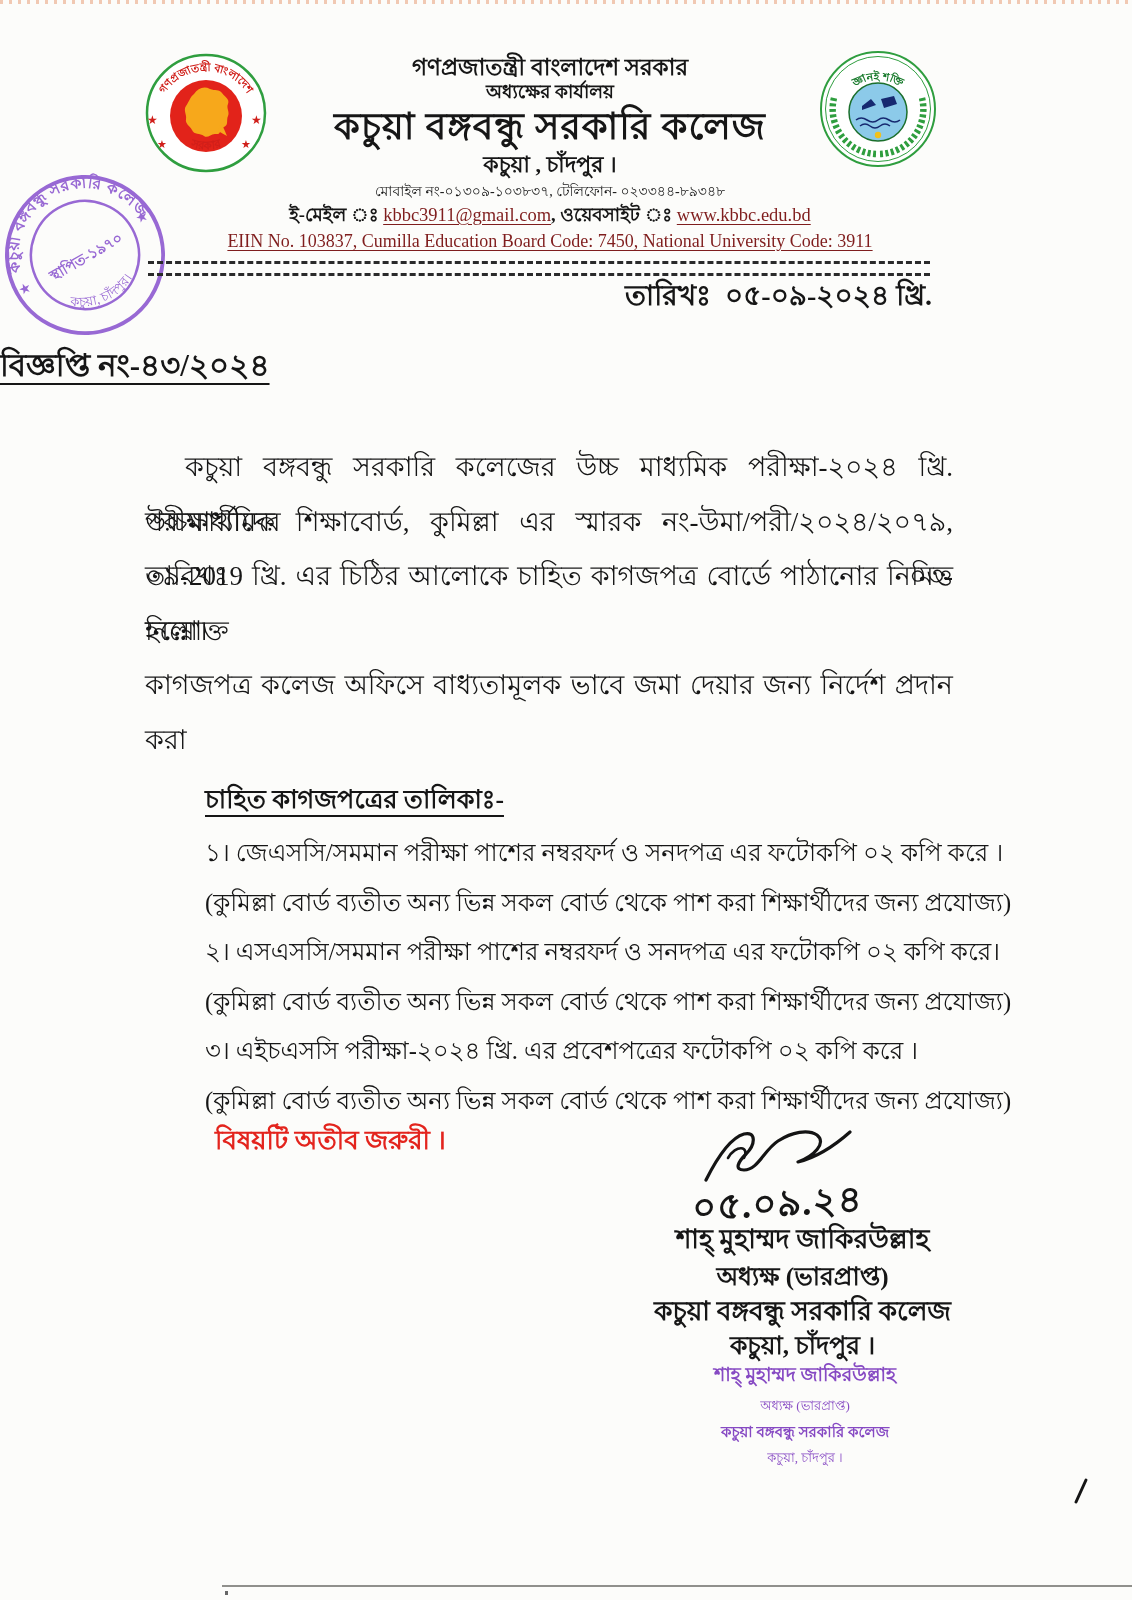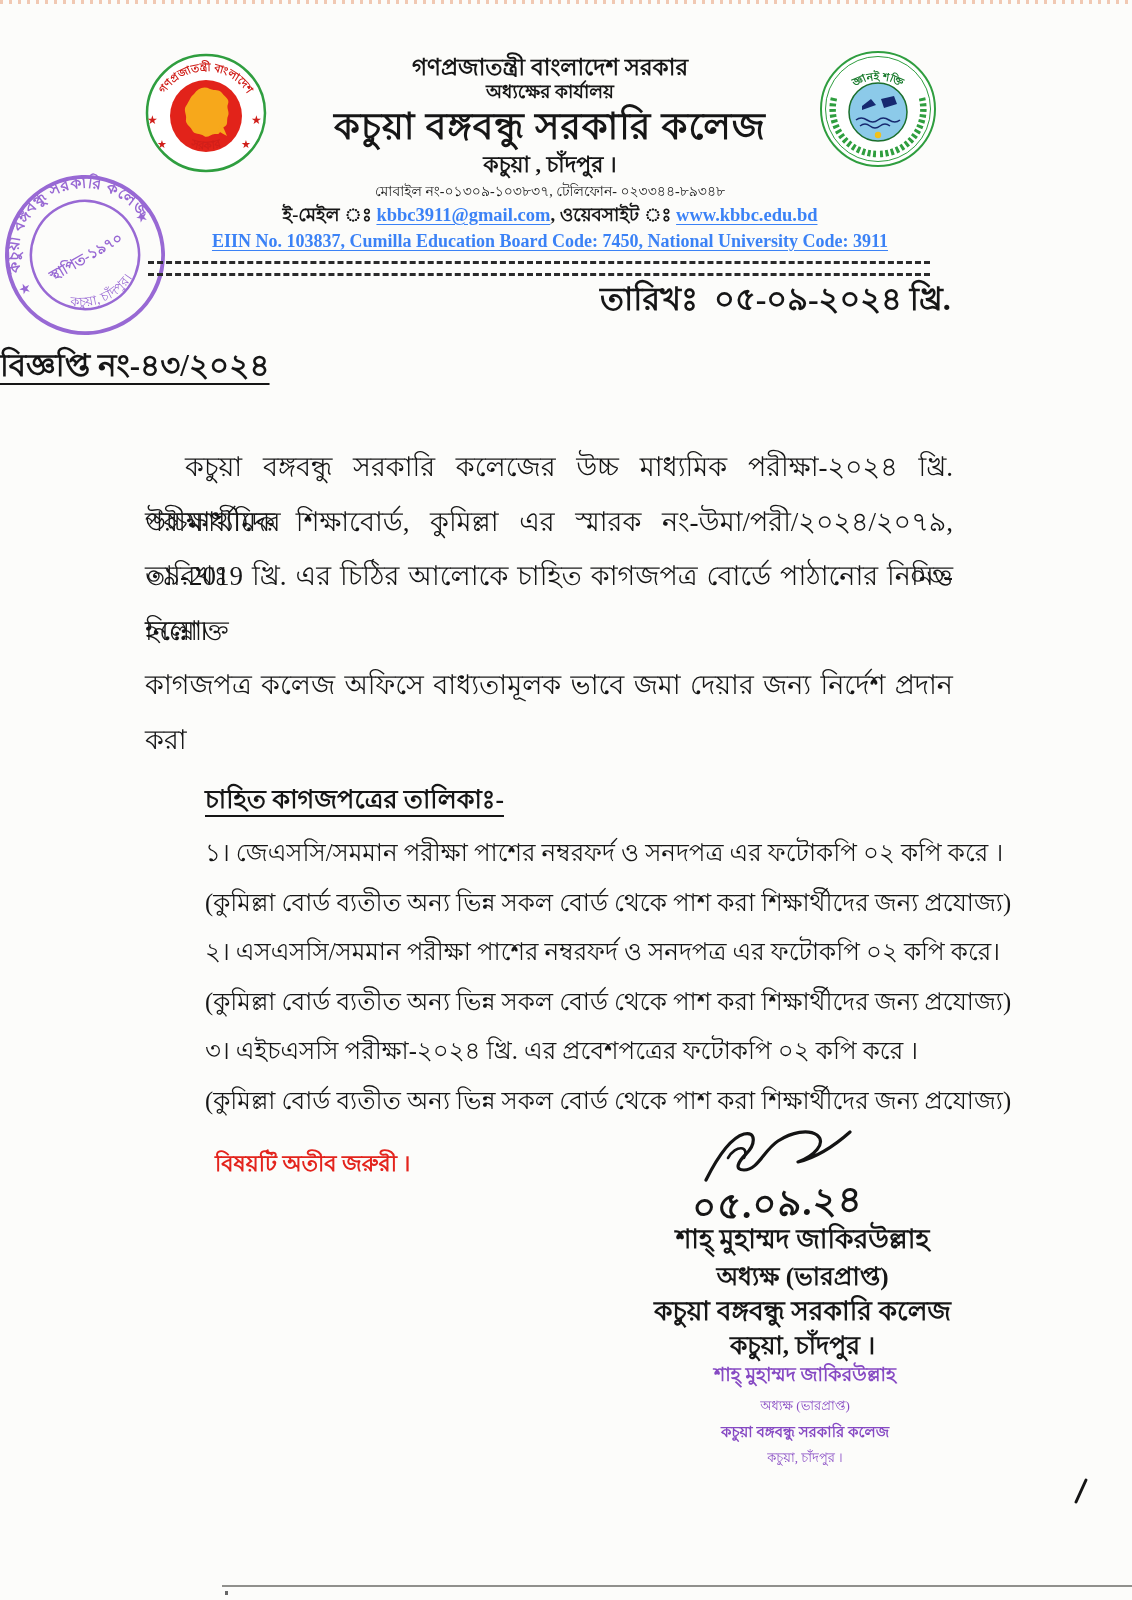--- a/index.html
+++ b/index.html
@@ -11,35 +11,35 @@
     background:repeating-linear-gradient(90deg,rgba(221,109,52,.8) 0 3px,transparent 3px 9px);}
   
   .letterhead{top:54px;left:166px;width:768px;text-align:center;}
   .lh1{font-size:23px;font-weight:700;line-height:1.2;}
   .lh2{font-size:18.5px;font-weight:700;line-height:1.15;}
   .lh3{font-size:37px;font-weight:700;margin-top:2px;letter-spacing:1px;line-height:1.2;}
   .lh4{font-size:22px;font-weight:700;margin-top:3px;line-height:1.15;}
   .lh5{font-size:14px;font-weight:400;margin-top:6px;line-height:1.15;}
   .lh6{font-size:18.5px;font-weight:700;margin-top:5px;line-height:1.15;}
   .lh7{font-size:18px;margin-top:5px;line-height:1.15;}
-  .link{color:#3b82f6;text-decoration:underline;font-weight:700;text-underline-offset:3px;}
+  .link{color:#7f1d1d;text-decoration:underline;font-weight:400;text-underline-offset:3px;}
   .sep{top:261px;left:148px;width:782px;height:9px;
        border-top:3px dashed #2a2a2a;border-bottom:3px dashed #2a2a2a;}
-  .date{top:274px;left:600px;width:332px;text-align:right;font-size:32px;font-weight:700;white-space:pre;}
+  .date{top:274px;left:600px;width:332px;text-align:right;font-size:28px;font-weight:700;white-space:pre;}
   .title{top:341px;left:0;width:1092px;font-size:31px;font-weight:700;}
   .u{text-decoration:underline;text-underline-offset:7px;text-decoration-thickness:2px;}
   
   .body{top:440px;left:145px;width:808px;font-size:27px;font-weight:500;}
   .body-line{line-height:54.5px;height:54.5px;text-align:justify;text-align-last:justify;white-space:normal;}
   .body-line.indent{text-indent:40px;}
   .body-line.last{text-align-last:left;}
   .list-heading{top:780px;left:205px;font-size:25.5px;font-weight:600;}
   .list{top:828px;left:205px;width:770px;font-size:24.5px;font-weight:500;}
   .list-line{line-height:49.5px;height:49.5px;white-space:nowrap;}
-  .urgent{top:1146px;left:215px;font-size:22px;font-weight:700;color:#e3241d;}
+  .urgent{top:1120px;left:215px;font-size:26px;font-weight:700;color:#e3241d;}
   
   .sig{top:1124px;left:700px;}
   .hand-date{top:1174px;left:692px;font-size:37px;font-weight:600;letter-spacing:1px;
              transform:rotate(-3deg) skewX(-4deg);}
   .sg{left:630px;width:345px;text-align:center;}
   .sg.name{top:1219px;font-size:26.5px;font-weight:700;}
   .sg.desg{top:1257px;font-size:25px;font-weight:600;}
   .sg.org{top:1291px;font-size:26.5px;font-weight:600;}
   .sg.place{top:1326px;font-size:25px;font-weight:600;}
   .name-stamp{top:1360px;left:655px;width:300px;text-align:center;color:#7d3bbf;

